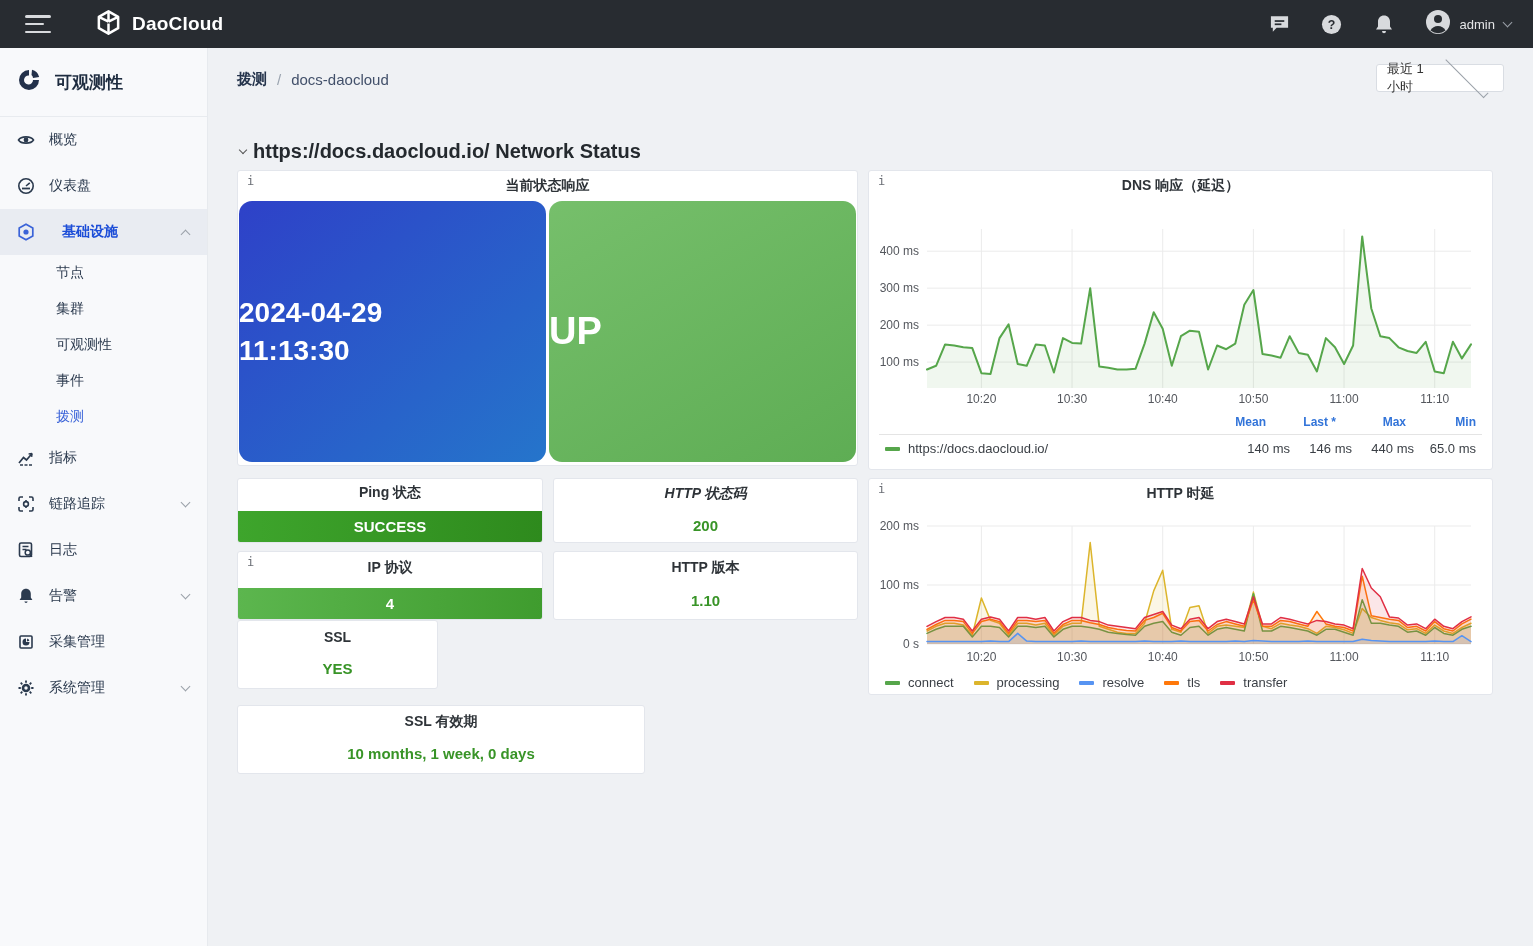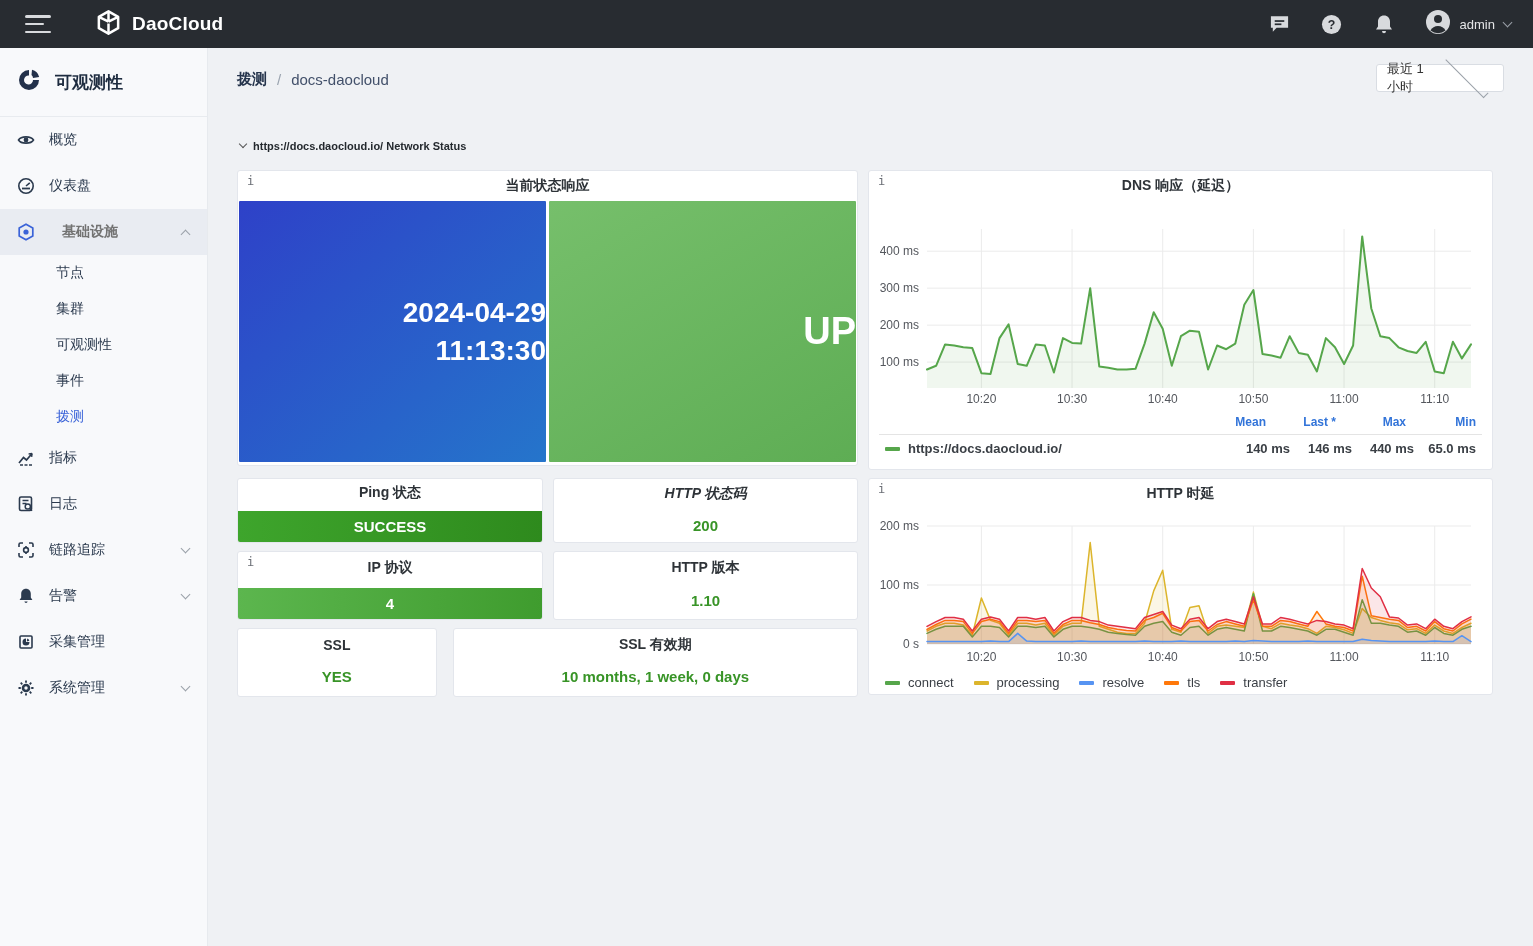--- a/index.html
+++ b/index.html
@@ -18,63 +18,63 @@
   .nav-user .uname { color:#e4e5e7; font-size:13px; }
   .chev { display:inline-block; width:7px; height:7px; border-right:1.5px solid #9aa0a8; border-bottom:1.5px solid #9aa0a8; transform:rotate(45deg); margin-top:-3px; }
   .chev.up { transform:rotate(-135deg); margin-top:4px; }
 
   
   .sidebar { position:absolute; left:0; top:48px; width:208px; bottom:0; background:#f8f9fb; border-right:1px solid #e7eaee; box-shadow:1px 0 3px rgba(40,50,70,.05); }
   .side-head { height:69px; display:flex; align-items:center; gap:13px; padding-left:16px; border-bottom:1px solid #e8ebef; }
   .side-head .ptitle { font-size:17px; font-weight:bold; color:#1d2b3f; }
   .nav-item { height:46px; display:flex; align-items:center; gap:14px; padding:0 18px 0 17px; cursor:pointer; color:#2b3a4e; font-size:14px; }
   .nav-item .nico { width:18px; height:18px; flex:0 0 18px; display:flex; align-items:center; justify-content:center; }
-  .nav-item.active { background:#e9ecf2; color:#737373; font-weight:bold;gap:27px; }
+  .nav-item.active { background:#e9ecf2; color:#1d4ed8; font-weight:bold;gap:27px; }
   .nav-item .spacer { flex:1; }
   .sub-item { height:36px; display:flex; align-items:center; padding-left:56px; font-size:14px; color:#2b3a4e; cursor:pointer; }
   .sub-item.active { color:#3a63d8; }
 
   
   .content { position:absolute; left:208px; top:48px; right:0; bottom:0; background:#eff1f4; }
   .breadcrumb { position:absolute; left:29px; top:22px; display:flex; align-items:center; gap:10px; font-size:15px; }
   .bc-cur { color:#25344c; font-weight:bold; cursor:pointer; }
   .bc-sep { color:#9aa3af; }
   .bc-leaf { color:#42506a; }
   .timepick { position:absolute; right:29px; top:16px; width:128px; height:28px; background:#fff; border:1px solid #d9dde3; border-radius:3px; display:flex; align-items:center; padding:0 10px; cursor:pointer; }
   .timepick span { font-size:13px; color:#333; flex:1; }
   .section-head { position:absolute; left:32px; top:92px; display:flex; align-items:center; gap:7px; cursor:pointer; }
-  .section-head .st { font-size:11px; font-weight:bold; color:#24292e; }
+  .section-head .st { font-size:20px; font-weight:bold; color:#24292e; }
   .caret { width:6px; height:6px; border-right:1.5px solid #555; border-bottom:1.5px solid #555; transform:rotate(45deg); margin-top:-4px; }
 
   .grid { position:absolute; left:29px; top:122px; display:flex; gap:10px; }
   .col-l { width:621px; }
   .col-r { width:625px; }
   .panel { position:relative; background:#fff; border:1px solid #e3e6ec; border-radius:3px; }
   .p-head { height:30px; display:flex; align-items:center; justify-content:center; font-size:14px; font-weight:bold; color:#2e3338; }
   .info-i { position:absolute; left:9px; top:3px; font-family:"DejaVu Sans Mono",monospace; font-size:12px; color:#6b6f76; }
   .row { display:flex; }
 
   
   .tiles { display:flex; gap:3px; padding:0 1px 1px 1px; height:262px; }
-  .tile { flex:1; border-radius:1px; display:flex; flex-direction:column; align-items:flex-end; justify-content:center; color:#fff; font-weight:bold; }
+  .tile { flex:1; border-radius:13px; display:flex; flex-direction:column; align-items:flex-start; justify-content:center; color:#fff; font-weight:bold; }
   .tile.blue { background:linear-gradient(140deg,#2e41c8 0%,#2575cb 100%); font-size:28px; line-height:1.35; }
   .tile.green { background:linear-gradient(150deg,#76bf6b 0%,#5ead54 100%); font-size:38px; }
 
   .vbar { height:31px; margin-top:auto; border-radius:0 0 2px 2px; display:flex; align-items:center; justify-content:center; color:#fff; font-weight:bold; font-size:15px; }
   .vbar.dark { background:linear-gradient(90deg,#3ea52c,#2e8a1d); }
   .vbar.mid { background:linear-gradient(90deg,#5cb64e,#3f9c2e); }
   .pv { text-align:center; font-size:15px; font-weight:bold; color:#389427; }
 
   
   .chart-svg { display:block; }
   .dns-stats-head { display:flex; padding:0 16px 0 34px; height:18px; align-items:center;gap:8px; }
   .dns-stats-head .fill { flex:1; }
   .dns-stats-head span { width:62px; text-align:right; font-size:12px; font-weight:bold; color:#3274d9; cursor:pointer; }
   .dns-sep { border-top:1px solid #e4e4e4; margin:3px 10px 0 10px; }
-  .dns-legend { display:flex; align-items:center; padding:6px 16px 0 16px;font-weight:bold; }
+  .dns-legend { display:flex; align-items:center; padding:6px 16px 0 16px; }
   .sw { width:15px; height:4px; border-radius:1px; margin-right:8px; flex:0 0 15px; }
   .dns-legend .lname { flex:1; font-size:13px; color:#3a3f45; cursor:pointer; }
   .dns-legend span.val { width:62px; text-align:right; font-size:13px; color:#3a3f45; }
   .http-legend { display:flex; align-items:flex-start; gap:20px; padding:6px 0 0 16px; }
   .http-legend .litem { display:flex; align-items:center; cursor:pointer; }
   .http-legend .llabel { font-size:13px; color:#3a3f45; }
 
   svg text { font-family:"Liberation Sans","DejaVu Sans",sans-serif; }
 </style>
 </head>
@@ -198,42 +198,42 @@
           <path d="M15 4.5 l-3.4 .4 M15 4.5 l-.4 3.4" stroke="#2b3a4e" stroke-width="1.5"></path>
           <path d="M3 16 h3 M7.5 16 h3 M12 16 h3" stroke="#2b3a4e" stroke-width="1.6"></path>
         </svg>
     </span>
     <span>指标</span>
   </div>
 
   <div class="nav-item">
     <span class="nico">
       <svg width="18" height="18" viewBox="0 0 18 18">
-          <rect x="2.5" y="2" width="12" height="13.5" rx="1.5" fill="none" stroke="#2b3a4e" stroke-width="1.6"></rect>
-          <path d="M5.5 5.5 h6 M5.5 8.5 h4" stroke="#2b3a4e" stroke-width="1.5"></path>
-          <circle cx="10.8" cy="11.5" r="2.6" fill="#f8f9fb" stroke="#2b3a4e" stroke-width="1.5"></circle>
-          <path d="M12.7 13.4 L15 15.7" stroke="#2b3a4e" stroke-width="1.6"></path>
-        </svg>
-    </span>
-    <span>日志</span>
-  </div>
-
-  <div class="nav-item">
-    <span class="nico">
-      <svg width="18" height="18" viewBox="0 0 18 18">
           <g stroke="#2b3a4e" stroke-width="1.6" fill="none">
             <path d="M2 6 V3.5 A1.5 1.5 0 0 1 3.5 2 H6 M12 2 h2.5 A1.5 1.5 0 0 1 16 3.5 V6 M16 12 v2.5 A1.5 1.5 0 0 1 14.5 16 H12 M6 16 H3.5 A1.5 1.5 0 0 1 2 14.5 V12"></path>
             <circle cx="9" cy="9" r="2.4"></circle>
             <path d="M9 5 v1.5 M9 11.5 v1.5"></path>
           </g>
         </svg>
     </span>
     <span>链路追踪</span>
     <span class="spacer"></span>
     <span class="chev"></span>
+  </div>
+
+  <div class="nav-item">
+    <span class="nico">
+      <svg width="18" height="18" viewBox="0 0 18 18">
+          <rect x="2.5" y="2" width="12" height="13.5" rx="1.5" fill="none" stroke="#2b3a4e" stroke-width="1.6"></rect>
+          <path d="M5.5 5.5 h6 M5.5 8.5 h4" stroke="#2b3a4e" stroke-width="1.5"></path>
+          <circle cx="10.8" cy="11.5" r="2.6" fill="#f8f9fb" stroke="#2b3a4e" stroke-width="1.5"></circle>
+          <path d="M12.7 13.4 L15 15.7" stroke="#2b3a4e" stroke-width="1.6"></path>
+        </svg>
+    </span>
+    <span>日志</span>
   </div>
 
   <div class="nav-item">
     <span class="nico">
       <svg width="18" height="18" viewBox="0 0 18 18">
           <path d="M9 1.8 c2.9 0 4.8 2.2 4.8 5 v3.8 l1.6 2.4 H2.6 l1.6 -2.4 V6.8 c0 -2.8 1.9 -5 4.8 -5 z" fill="#2b3a4e"></path>
           <path d="M7.3 14.6 a1.8 1.9 0 0 0 3.4 0 z" fill="#2b3a4e"></path>
         </svg>
     </span>
     <span>告警</span>
@@ -321,21 +321,21 @@
           <span class="info-i">i</span>
           <div class="p-head" style="height:31px;">IP 协议</div>
           <div class="vbar mid">4</div>
         </div>
         <div class="panel" style="width:305px; height:69px;">
           <div class="p-head" style="height:32px;">HTTP 版本</div>
           <div class="pv" style="margin-top:8px;">1.10</div>
         </div>
       </div>
 
-      <div class="row" style="margin-top:8px; gap:16px;">
+      <div class="row" style="margin-top:0; gap:16px;flex-direction:column;">
         <div class="panel" style="width:201px; height:69px;">
           <div class="p-head" style="height:32px;">SSL</div>
           <div class="pv" style="margin-top:7px;">YES</div>
         </div>
         <div class="panel" style="width:408px; height:69px;">
           <div class="p-head" style="height:32px;">SSL 有效期</div>
           <div class="pv" style="margin-top:7px;">10 months, 1 week, 0 days</div>
         </div>
       </div>
     </div>

